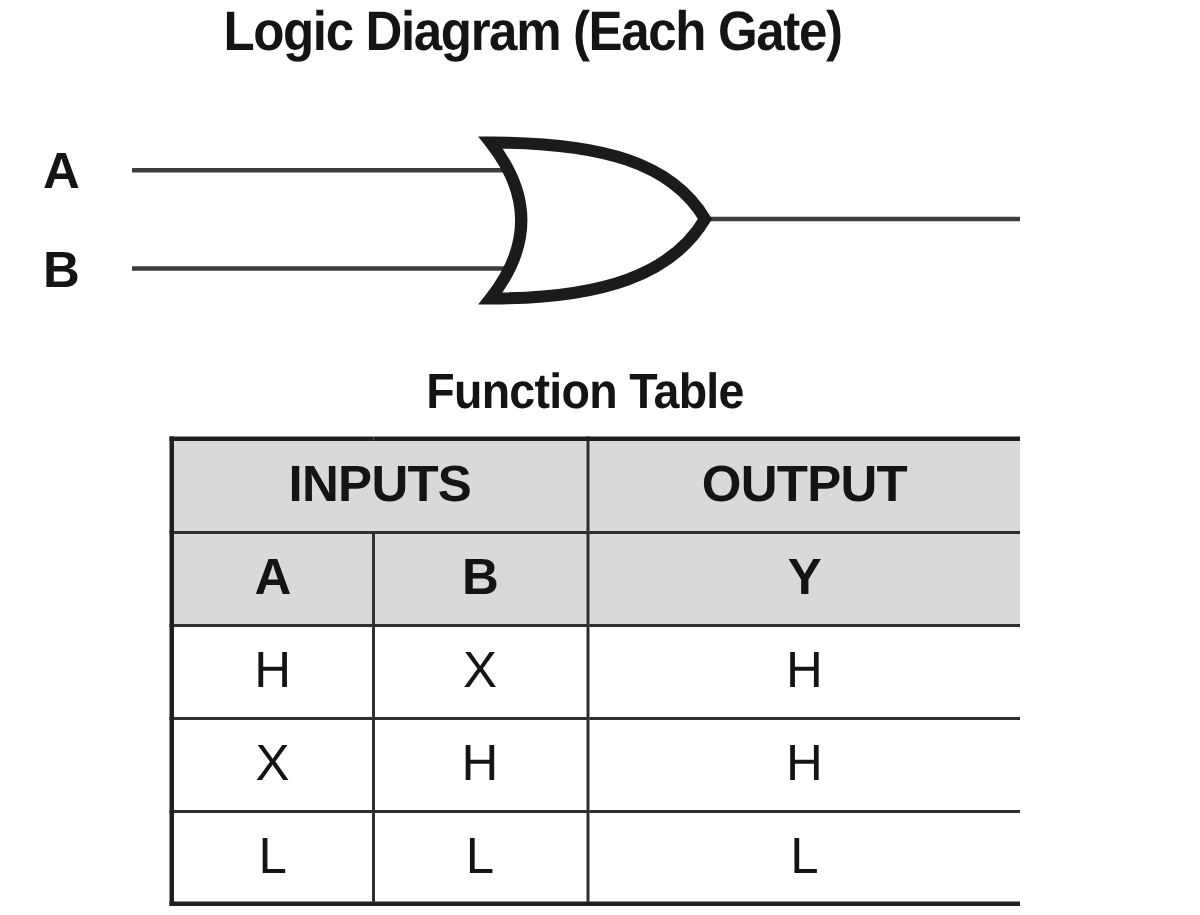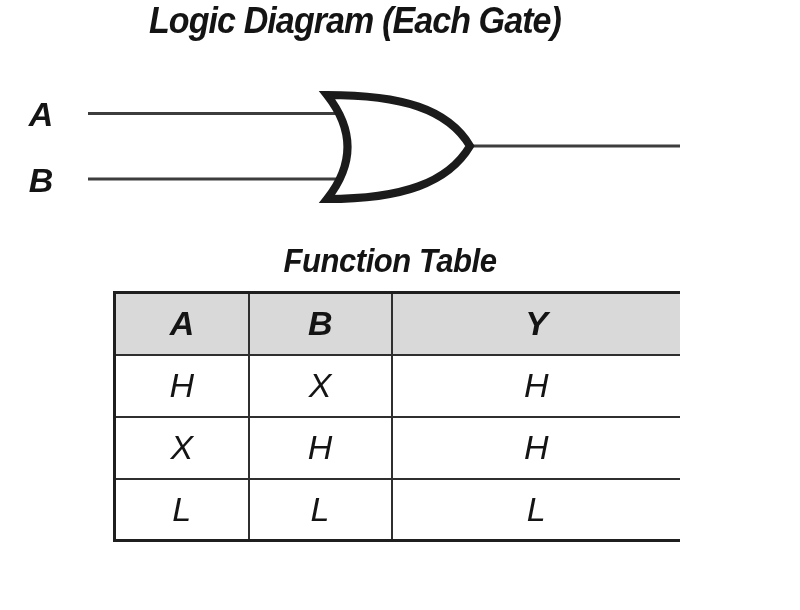--- a/index.html
+++ b/index.html
@@ -15,21 +15,20 @@
   html,body{background:#fff;}
   body{
     font-family:"Liberation Sans", sans-serif;
     color:var(--ink);
   }
   .canvas{
     position:relative;
     width:680px;height:610px;
     background:var(--page_bg);
     overflow:hidden;
-    font-style:italic;
   }
   
   .page-title{
     position:absolute;
     left:0; top:11; width:710px;
     text-align:center;
     font-size:37px;
     font-weight:bold;
     letter-spacing:-1px;
     line-height:42px;
@@ -123,20 +122,24 @@
   <div class="table-title">Function Table</div>
 
   <table class="ftable">
     <colgroup>
       <col style="width:134px">
       <col style="width:143px">
       <col style="width:290px">
     </colgroup>
     <thead>
       <tr>
+        <th colspan="2">INPUTS</th>
+        <th>OUTPUT</th>
+      </tr>
+      <tr>
         <th>A</th>
         <th>B</th>
         <th>Y</th>
       </tr>
     </thead>
     <tbody>
       <tr>
         <td>H</td>
         <td>X</td>
         <td>H</td>

